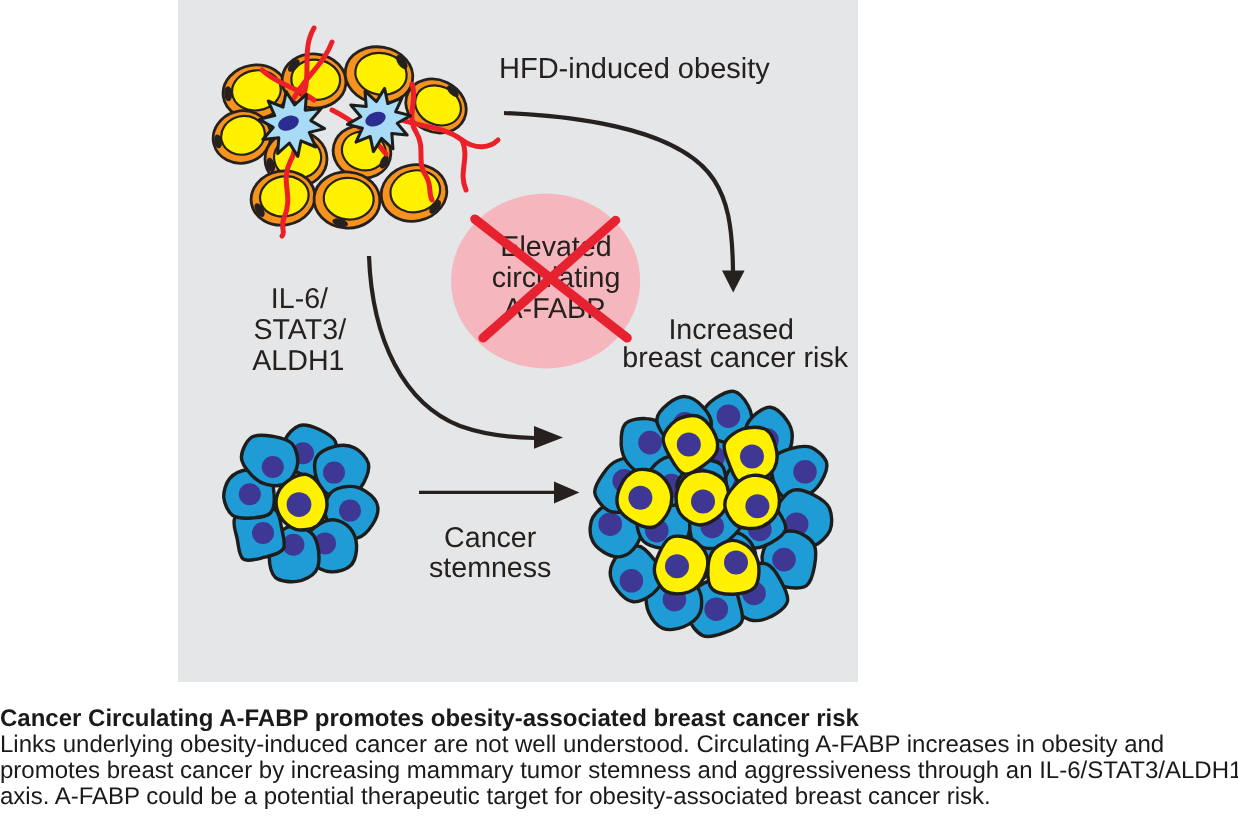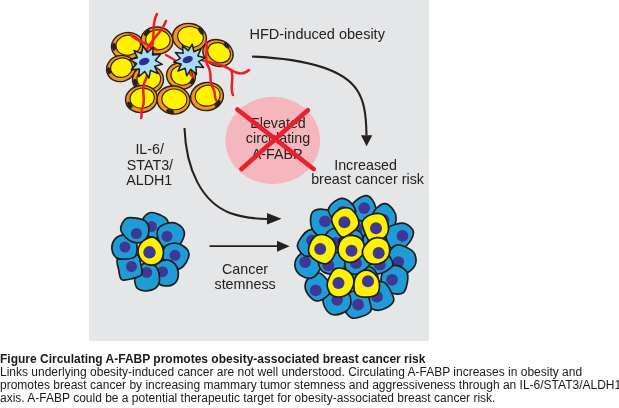--- a/index.html
+++ b/index.html
@@ -159,17 +159,17 @@
       <path d="M 349.0,262.4 C 345.9,262.0 341.9,259.4 340.1,256.8 C 338.3,254.1 337.7,249.7 338.3,246.5 C 338.9,243.3 341.0,239.3 343.7,237.5 C 346.3,235.7 350.8,235.0 354.0,235.7 C 357.2,236.3 361.2,238.7 362.8,241.3 C 364.4,243.9 364.6,248.4 363.8,251.3 C 363.1,254.3 360.9,257.3 358.4,259.1 C 355.9,260.9 352.0,262.8 349.0,262.4 Z" fill="#fff100" stroke="#1d1d1b" stroke-width="1.7"></path>
       <circle cx="351.5" cy="250.8" r="6.0" fill="#3f3794"></circle>
       <path d="M 386.2,240.5 C 388.4,242.5 389.5,246.8 389.7,249.8 C 389.8,252.9 388.8,256.5 387.0,258.8 C 385.1,261.1 381.9,263.2 378.7,263.9 C 375.6,264.5 370.7,264.4 368.0,262.5 C 365.3,260.6 362.5,255.8 362.4,252.4 C 362.3,249.1 365.1,245.1 367.4,242.7 C 369.7,240.2 373.1,238.0 376.2,237.7 C 379.3,237.3 383.9,238.4 386.2,240.5 Z" fill="#fff100" stroke="#1d1d1b" stroke-width="1.7"></path>
       <circle cx="378.7" cy="253.1" r="6.0" fill="#3f3794"></circle>
       <path d="M 327.3,286.6 C 326.6,283.4 328.0,280.0 329.4,277.0 C 330.7,274.0 332.7,269.8 335.6,268.6 C 338.4,267.5 343.5,268.3 346.5,269.9 C 349.5,271.5 352.6,275.0 353.5,278.2 C 354.4,281.3 353.5,285.7 352.0,288.7 C 350.5,291.7 347.5,294.9 344.3,296.0 C 341.2,297.2 336.0,297.4 333.1,295.8 C 330.3,294.2 327.9,289.7 327.3,286.6 Z" fill="#fff100" stroke="#1d1d1b" stroke-width="1.7"></path>
       <circle cx="338.5" cy="283.1" r="6.0" fill="#3f3794"></circle>
       <path d="M 356.1,294.5 C 353.9,292.3 353.8,287.2 354.0,283.9 C 354.1,280.5 355.1,276.9 357.1,274.6 C 359.2,272.4 363.1,270.3 366.1,270.2 C 369.1,270.1 373.0,272.1 375.2,274.3 C 377.4,276.5 379.1,279.9 379.4,283.1 C 379.7,286.4 379.3,291.4 377.3,293.7 C 375.2,296.0 370.4,296.9 366.9,297.1 C 363.3,297.2 358.2,296.7 356.1,294.5 Z" fill="#fff100" stroke="#1d1d1b" stroke-width="1.7"></path>
       <circle cx="368.0" cy="281.2" r="6.0" fill="#3f3794"></circle>
     </svg>
 <div style="position:absolute;left:0px;top:353.4px;width:640px;font-family:'Liberation Sans',sans-serif;font-size:12px;line-height:13px;color:#1a1a1a;white-space:nowrap">
-<b>Figure Circulating A-FABP promotes obesity-associated breast cancer risk</b><br>
+<b>Cancer Circulating A-FABP promotes obesity-associated breast cancer risk</b><br>
 Links underlying obesity-induced cancer are not well understood. Circulating A-FABP increases in obesity and<br>
 promotes breast cancer by increasing mammary tumor stemness and aggressiveness through an IL-6/STAT3/ALDH1<br>
 axis. A-FABP could be a potential therapeutic target for obesity-associated breast cancer risk.
 </div>
 </div>
 </body></html>

